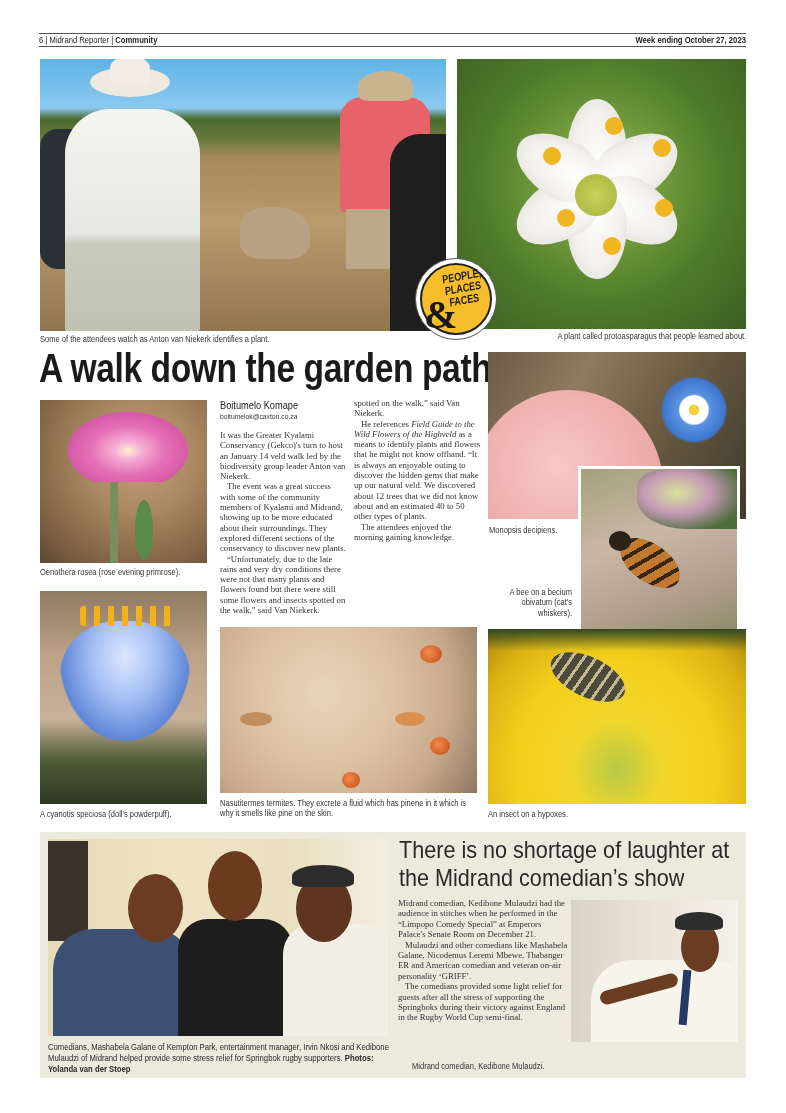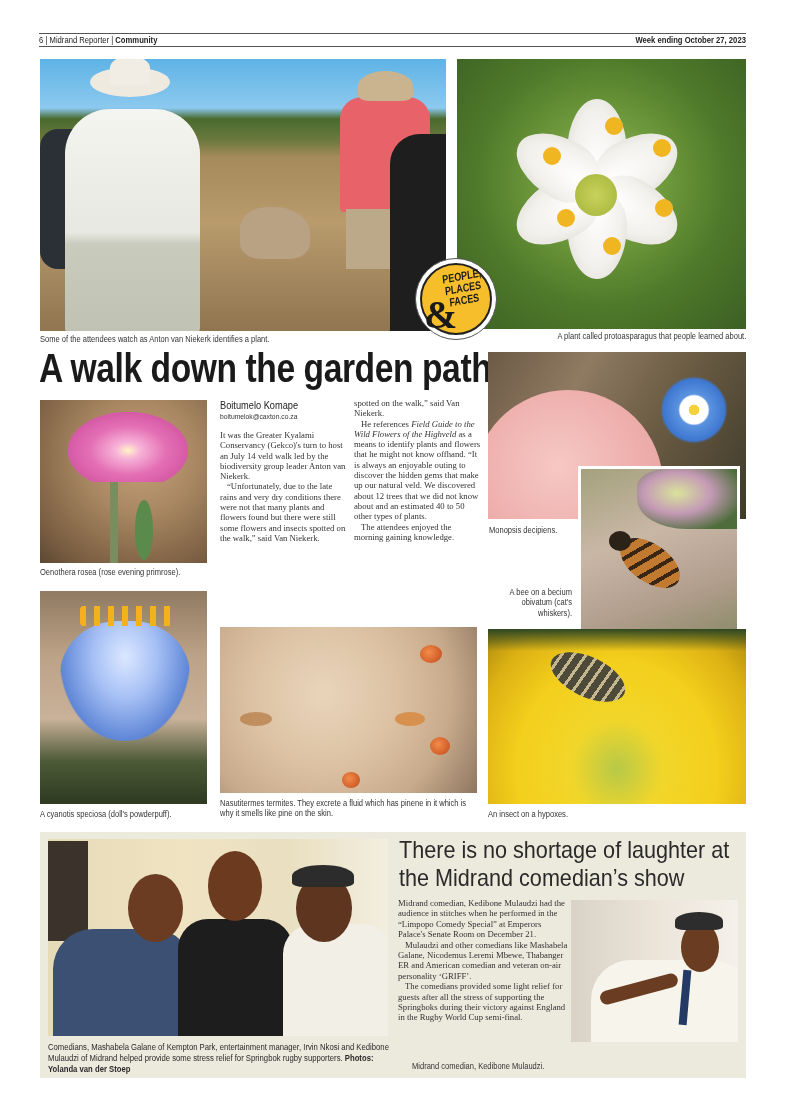--- a/index.html
+++ b/index.html
@@ -175,21 +175,22 @@
 <div class="photo" id="p-cyan">
   <div class="puff"></div>
     <div class="anthers"></div>
 </div>
 <div class="caption" style="left:40px; top:810px;">A cyanotis speciosa (doll's powderpuff).</div>
 
 <div class="abs byline">Boitumelo Komape</div>
 <div class="abs email">boitumelok@caxton.co.za</div>
 
 <div class="body-col" style="left:220px; top:430px; width:127px;">
-  <p class="first">It was the Greater Kyalami Conservancy (Gekco)'s turn to host an July 14 veld walk led by the biodiversity group leader Anton van Niekerk.</p>
+  <p class="first">It was the Greater Kyalami Conservancy (Gekco)'s turn to host an January 14 veld walk led by the biodiversity group leader Anton van Niekerk.</p>
+  <p>The event was a great success with some of the community members of Kyalami and Midrand, showing up to be more educated about their surroundings. They explored different sections of the conservancy to discover new plants.</p>
   <p style="height:62px; overflow:hidden;">“Unfortunately, due to the late rains and very dry conditions there were not that many plants and flowers found but there were still some flowers and insects spotted on the walk,” said Van Niekerk.</p>
 </div>
 
 <div class="body-col" style="left:354px; top:398px; width:128px;">
   <p class="first" style="text-indent:0;">spotted on the walk,” said Van Niekerk.</p>
   <p><span>He references</span> <i>Field Guide to the Wild Flowers of the Highveld</i> <span>as a means to identify plants and flowers that he might not know offhand. “It is always an enjoyable outing to discover the hidden gems that make up our natural veld. We discovered about 12 trees that we did not know about and an estimated 40 to 50 other types of plants.</span></p>
   <p>The attendees enjoyed the morning gaining knowledge.</p>
 </div>
 
 <div class="photo" id="p-mono">

